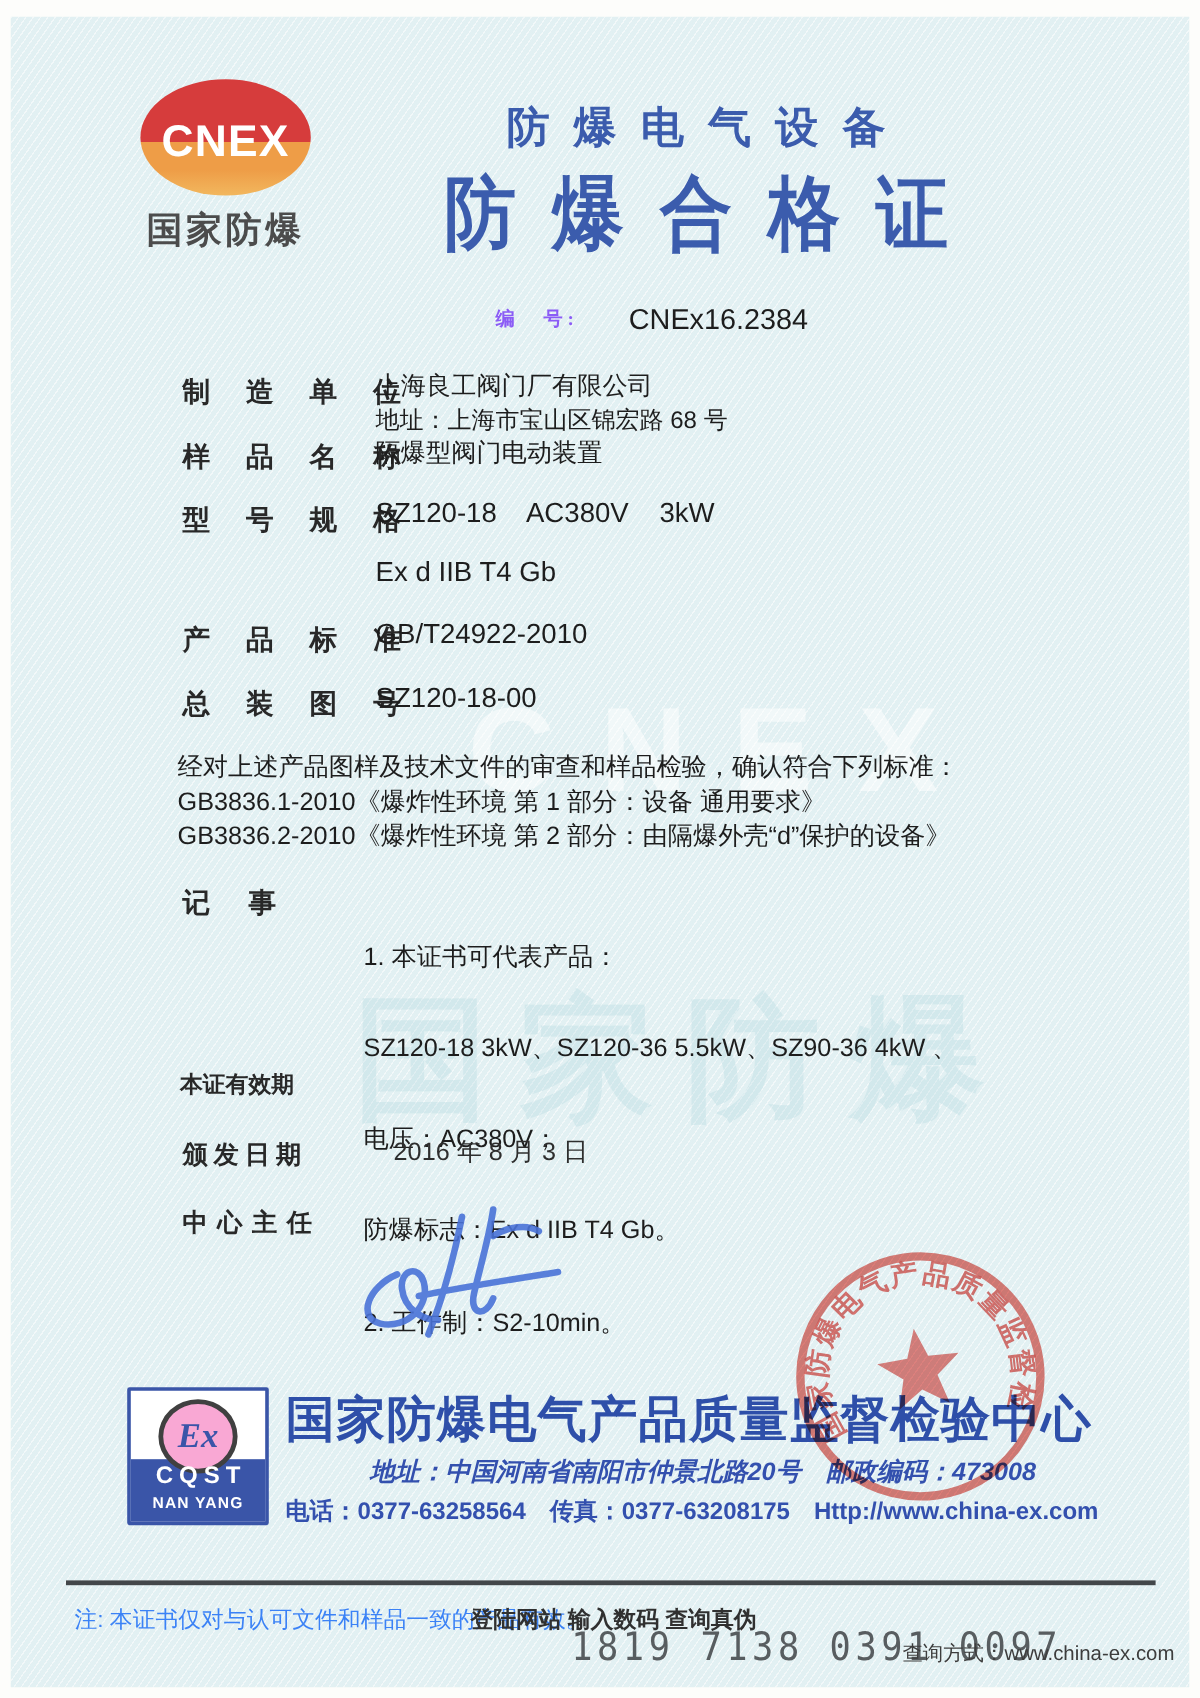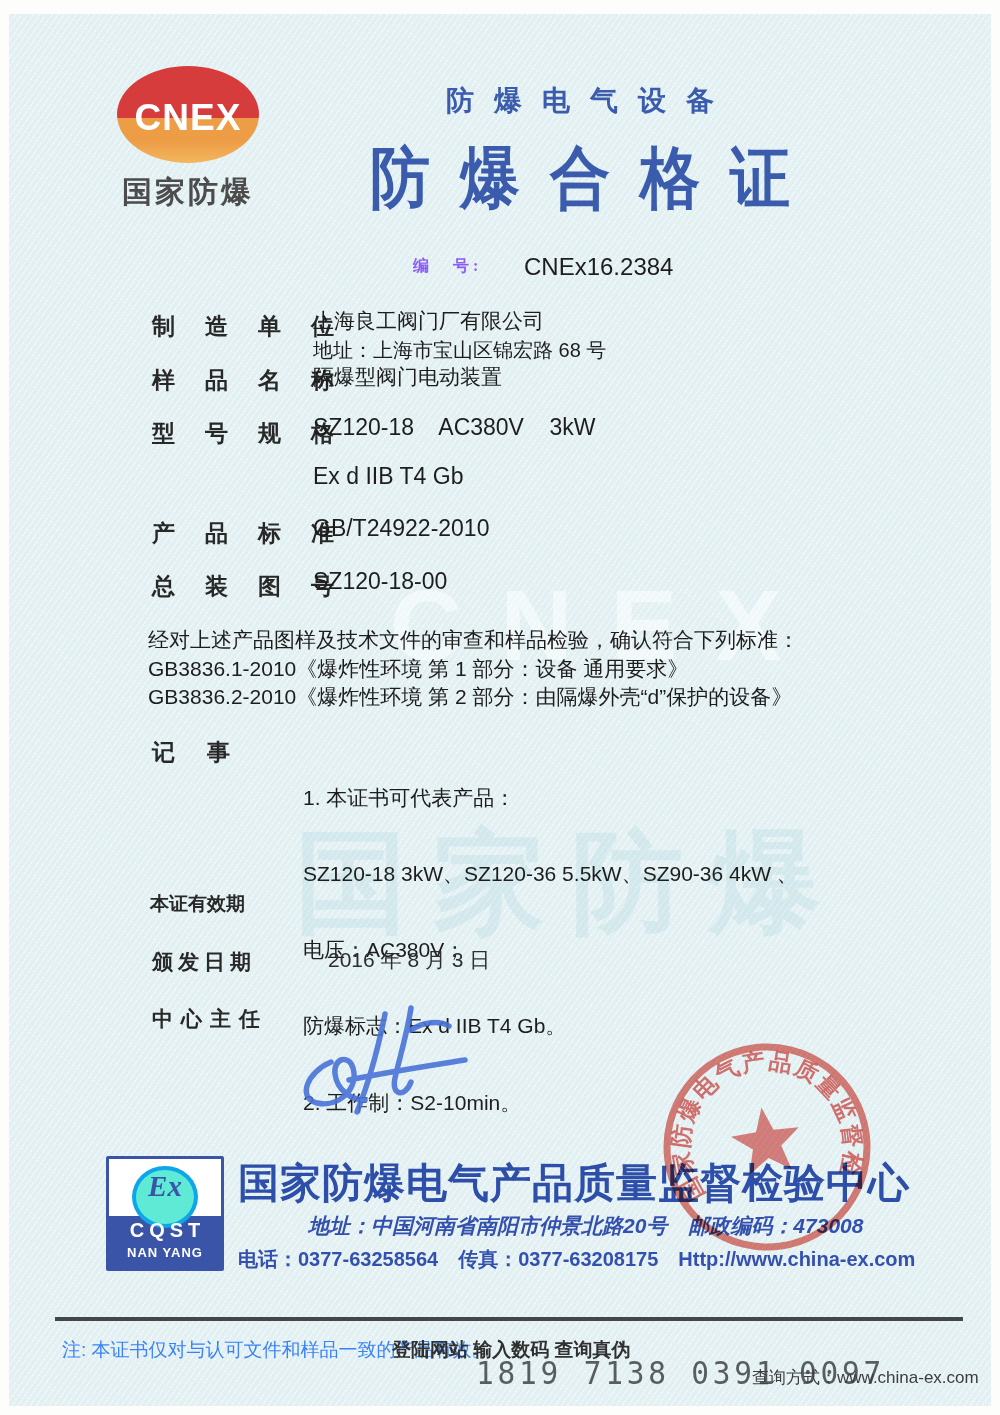--- a/index.html
+++ b/index.html
@@ -15,21 +15,21 @@
   .logo-oval{
     left:117px;top:66px;width:142px;height:97px;border-radius:50%;
     background:linear-gradient(180deg,#d63c3c 0 54%, #ee9d47 54% 78%, #f2b75e 100%);
     display:flex;align-items:center;justify-content:center;
   }
   .logo-text{color:#fff;font-weight:bold;font-size:37px;letter-spacing:1px;margin-top:6px;
     font-family:"Liberation Sans",sans-serif;}
   .logo-caption{left:108px;top:172px;width:160px;text-align:center;font-size:30px;color:#4c4c4c;
     font-weight:600;letter-spacing:3px;}
   .subtitle{left:280px;top:82px;width:600px;text-align:center;color:#3b5cad;font-weight:bold;
-    font-size:28px;letter-spacing:20px;text-indent:20px;}
+    font-size:36px;letter-spacing:20px;text-indent:20px;}
   .main-title{left:230px;top:134px;width:700px;text-align:center;color:#3b5cad;font-weight:bold;
     font-size:60px;letter-spacing:30px;text-indent:30px;transform:scaleY(1.12);transform-origin:center top;}
   
   .cert-label{left:413px;top:256px;font-size:16px;font-weight:bold;color:#8b5cf6;letter-spacing:4px;font-family:Liberation Serif, serif;}
   .cert-value{left:524px;top:253px;font-size:24px;}
   .serif{font-family:Liberation Sans, sans-serif;color:#1d1d1d;}
   .pre{white-space:pre;}
   
   .flabel{left:152px;font-size:23px;font-weight:bold;color:#282828;letter-spacing:30px;white-space:nowrap;}
   .fvalue{left:313px;font-size:21px;}
@@ -39,22 +39,22 @@
   .remark-lines{left:303px;top:734px;font-size:21px;line-height:25.4px;}
   
   .org-name{left:238px;top:1156px;width:690px;font-size:41px;font-weight:bold;color:#2e4fa9;
     letter-spacing:1px;font-family:"Liberation Serif","DejaVu Serif",serif;}
   .org-address{left:308px;top:1212px;font-size:21px;font-weight:bold;color:#3350ae;font-style:italic;}
   .org-contact{left:238px;top:1246px;font-size:20px;font-weight:bold;color:#3350ae;}
   
   .ex-badge{left:106px;top:1156px;width:112px;height:109px;border:3px solid #3a55a8;background:#fff;border-radius:2px;}
   .ex-band{position:absolute;left:0;right:0;bottom:0;height:52px;background:#3a55a8;}
   .ex-circle{position:absolute;left:50%;top:7px;transform:translateX(-50%);width:58px;height:54px;
-    border:4px solid #0ea5e9;border-radius:50%;background:#5eead4;z-index:2;
-    display:flex;justify-content:center;}
+    border:4px solid #404040;border-radius:50%;background:#f9a8d4;z-index:2;
+    display:flex;align-items:center;justify-content:center;}
   .ex-circle span{color:#3a55a8;font-weight:bold;font-size:29px;font-style:italic;
     font-family:"Liberation Serif",serif;}
   .ex-cqst{position:absolute;left:0;right:0;bottom:26px;text-align:center;color:#fff;font-size:20px;
     letter-spacing:5px;font-weight:bold;text-indent:5px;z-index:3;}
   .ex-ny{position:absolute;left:0;right:0;bottom:8px;text-align:center;color:#fff;font-size:13px;
     letter-spacing:1px;font-weight:bold;z-index:3;}
   
   .stamp{left:654px;top:1034px;width:226px;height:226px;mix-blend-mode:multiply;opacity:.9;}
   .signature{left:293px;top:1000px;width:180px;height:120px;}
   

